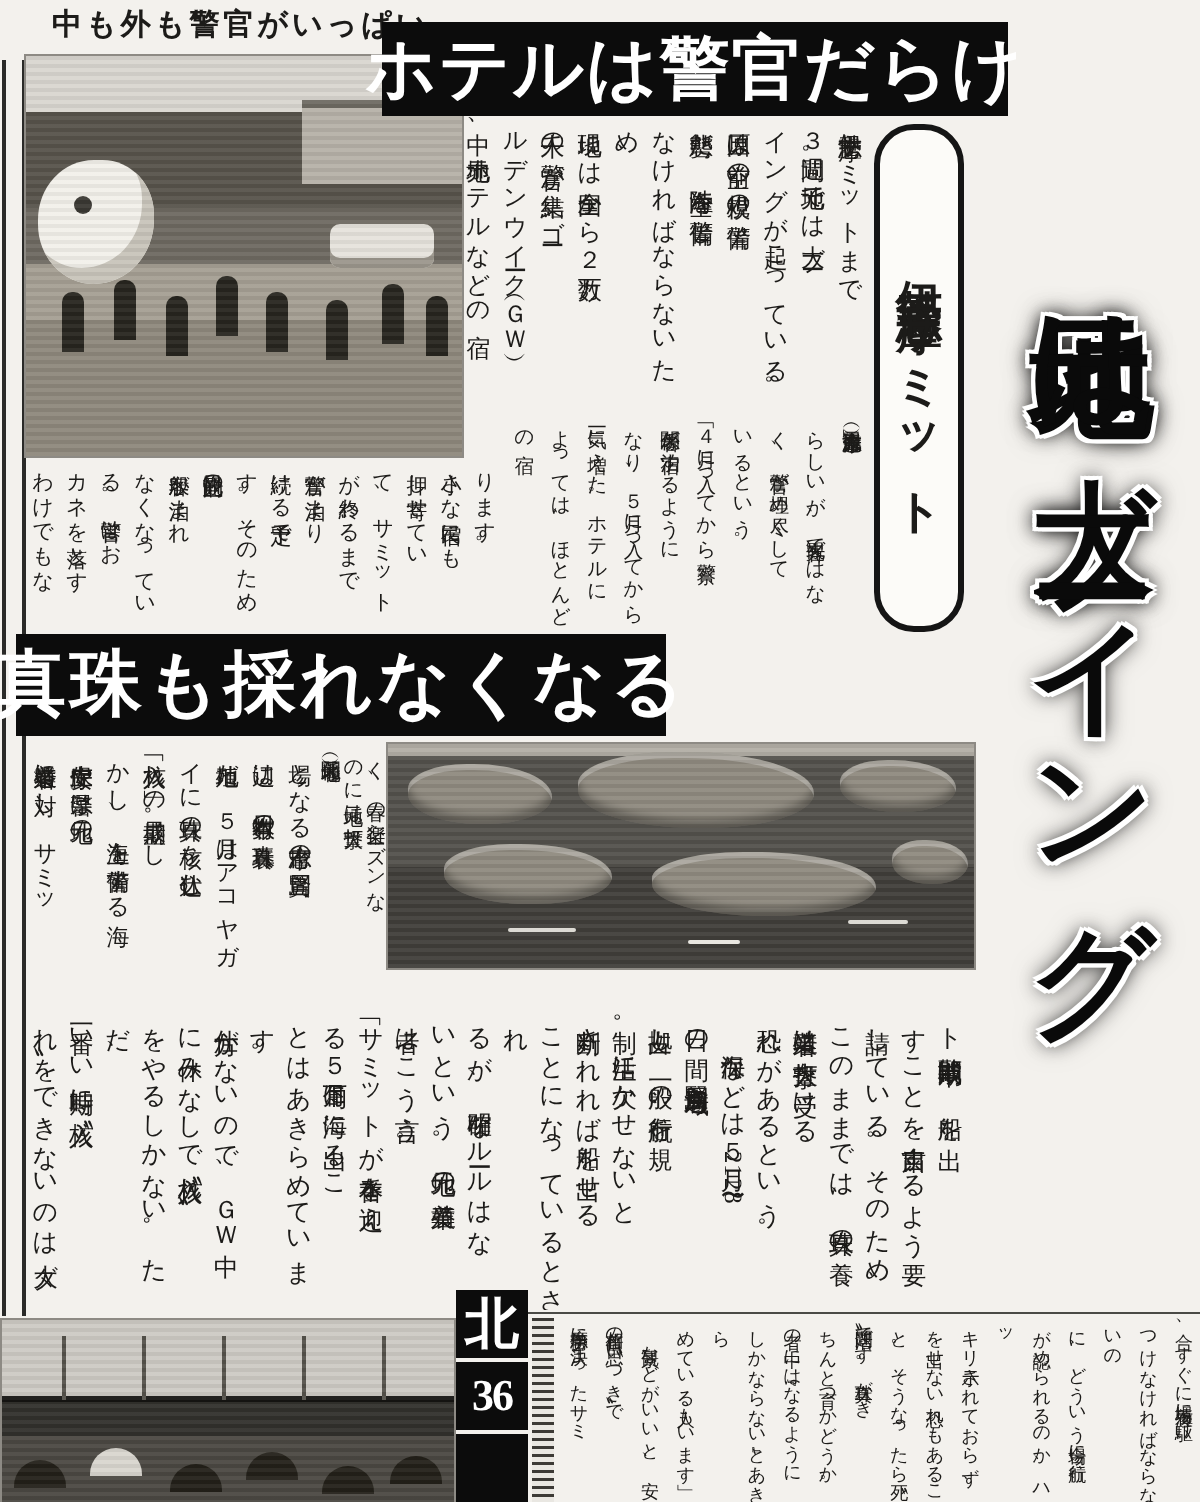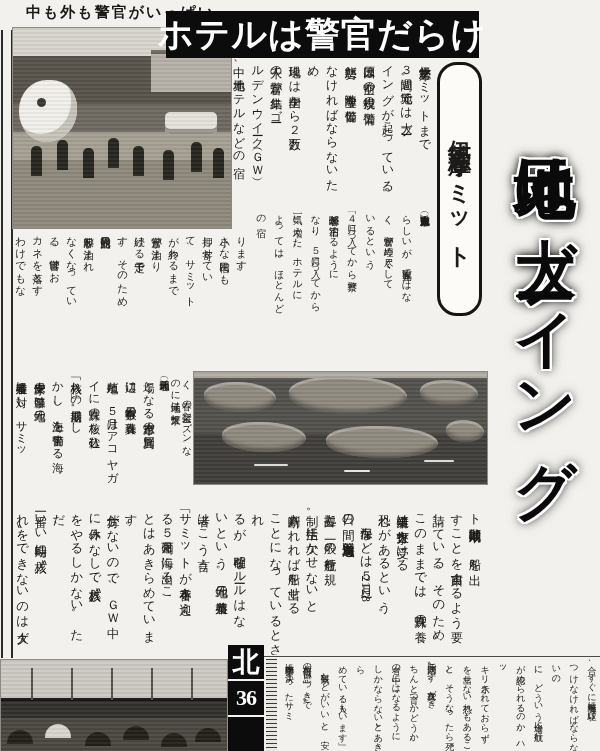--- a/index.html
+++ b/index.html
@@ -11,21 +11,21 @@
   .dan1 .vcol{line-height:18.6px;font-size:12px;letter-spacing:.6px;}
   .dan2 .vcol{line-height:18.2px;font-size:9.8px;letter-spacing:0;}
   .uphoto .vcol{line-height:17px;font-size:10.5px;letter-spacing:.3px;}
   .tail .vcol{line-height:11.3px;font-size:9.8px;letter-spacing:0;}
   .row1 .vcol{line-height:18.2px;font-size:11.5px;letter-spacing:.3px;}
   .row2 .vcol{line-height:18.1px;font-size:12.4px;letter-spacing:.4px;}
   .bstrip .vcol{line-height:17.8px;font-size:9px;letter-spacing:-.5px;}
   
   .banner{position:absolute;background:#0c0c0c;color:#fff;display:flex;align-items:center;justify-content:center;
           font-weight:900;white-space:nowrap;}
-  #banner1{left:166px;top:11px;width:313px;height:47px;font-size:35px;letter-spacing:1px;}
+  #banner1{left:191px;top:11px;width:313px;height:47px;font-size:35px;letter-spacing:1px;}
   #banner2{left:8px;top:317px;width:325px;height:51px;font-size:36px;letter-spacing:2px;}
   #bigvert{position:absolute;left:487px;top:0;width:113px;height:596px;
            writing-mode:vertical-rl;text-orientation:mixed;font-weight:900;font-size:62px;
            line-height:110px;letter-spacing:3px;color:#0a0a0a;text-align:center;
            text-shadow:-2px 0 0 #fff,2px 0 0 #fff,0 -2px 0 #fff,0 2px 0 #fff,
                        -2px -2px 0 #fff,2px 2px 0 #fff,-2px 2px 0 #fff,2px -2px 0 #fff,
                        0 0 9px rgba(0,0,0,.85),0 0 14px rgba(0,0,0,.6);}
   #summit-label{position:absolute;left:437px;top:62px;width:39px;height:244px;
            writing-mode:vertical-rl;background:#fcfbf8;border:3px solid #151515;border-radius:20px;
            font-size:23px;font-weight:900;letter-spacing:4px;line-height:39px;text-align:center;padding-top:4px;}
@@ -134,20 +134,23 @@
       <div class="vcol">続ける予定で</div>
       <div class="vcol">す。そのため</div>
       <div class="vcol">観光目的の一</div>
       <div class="vcol">般客が泊まれ</div>
       <div class="vcol">なくなってい</div>
       <div class="vcol">る。警官はお</div>
       <div class="vcol">カネを落とす</div>
       <div class="vcol">わけでもな</div>
     </div>
 
+  <div id="banner2" class="banner">
+    <span>真珠も採れなくなる</span>
+  </div>
 
   <div class="vblock row1" style="left:12px;top:373px;width:146px;height:131px;">
       <div class="vcol">場となる志摩市の賢島周</div>
       <div class="vcol">辺は、日本有数の真珠養</div>
       <div class="vcol">殖地だ。５月はアコヤガ</div>
       <div class="vcol">イに真珠の核を仕込む</div>
       <div class="vcol">「核入れ」の最盛期。し</div>
       <div class="vcol">かし、海上を警備する海</div>
       <div class="vcol">上保安庁や県警は地元の</div>
       <div class="vcol">養殖業者に対し、サミッ</div>

